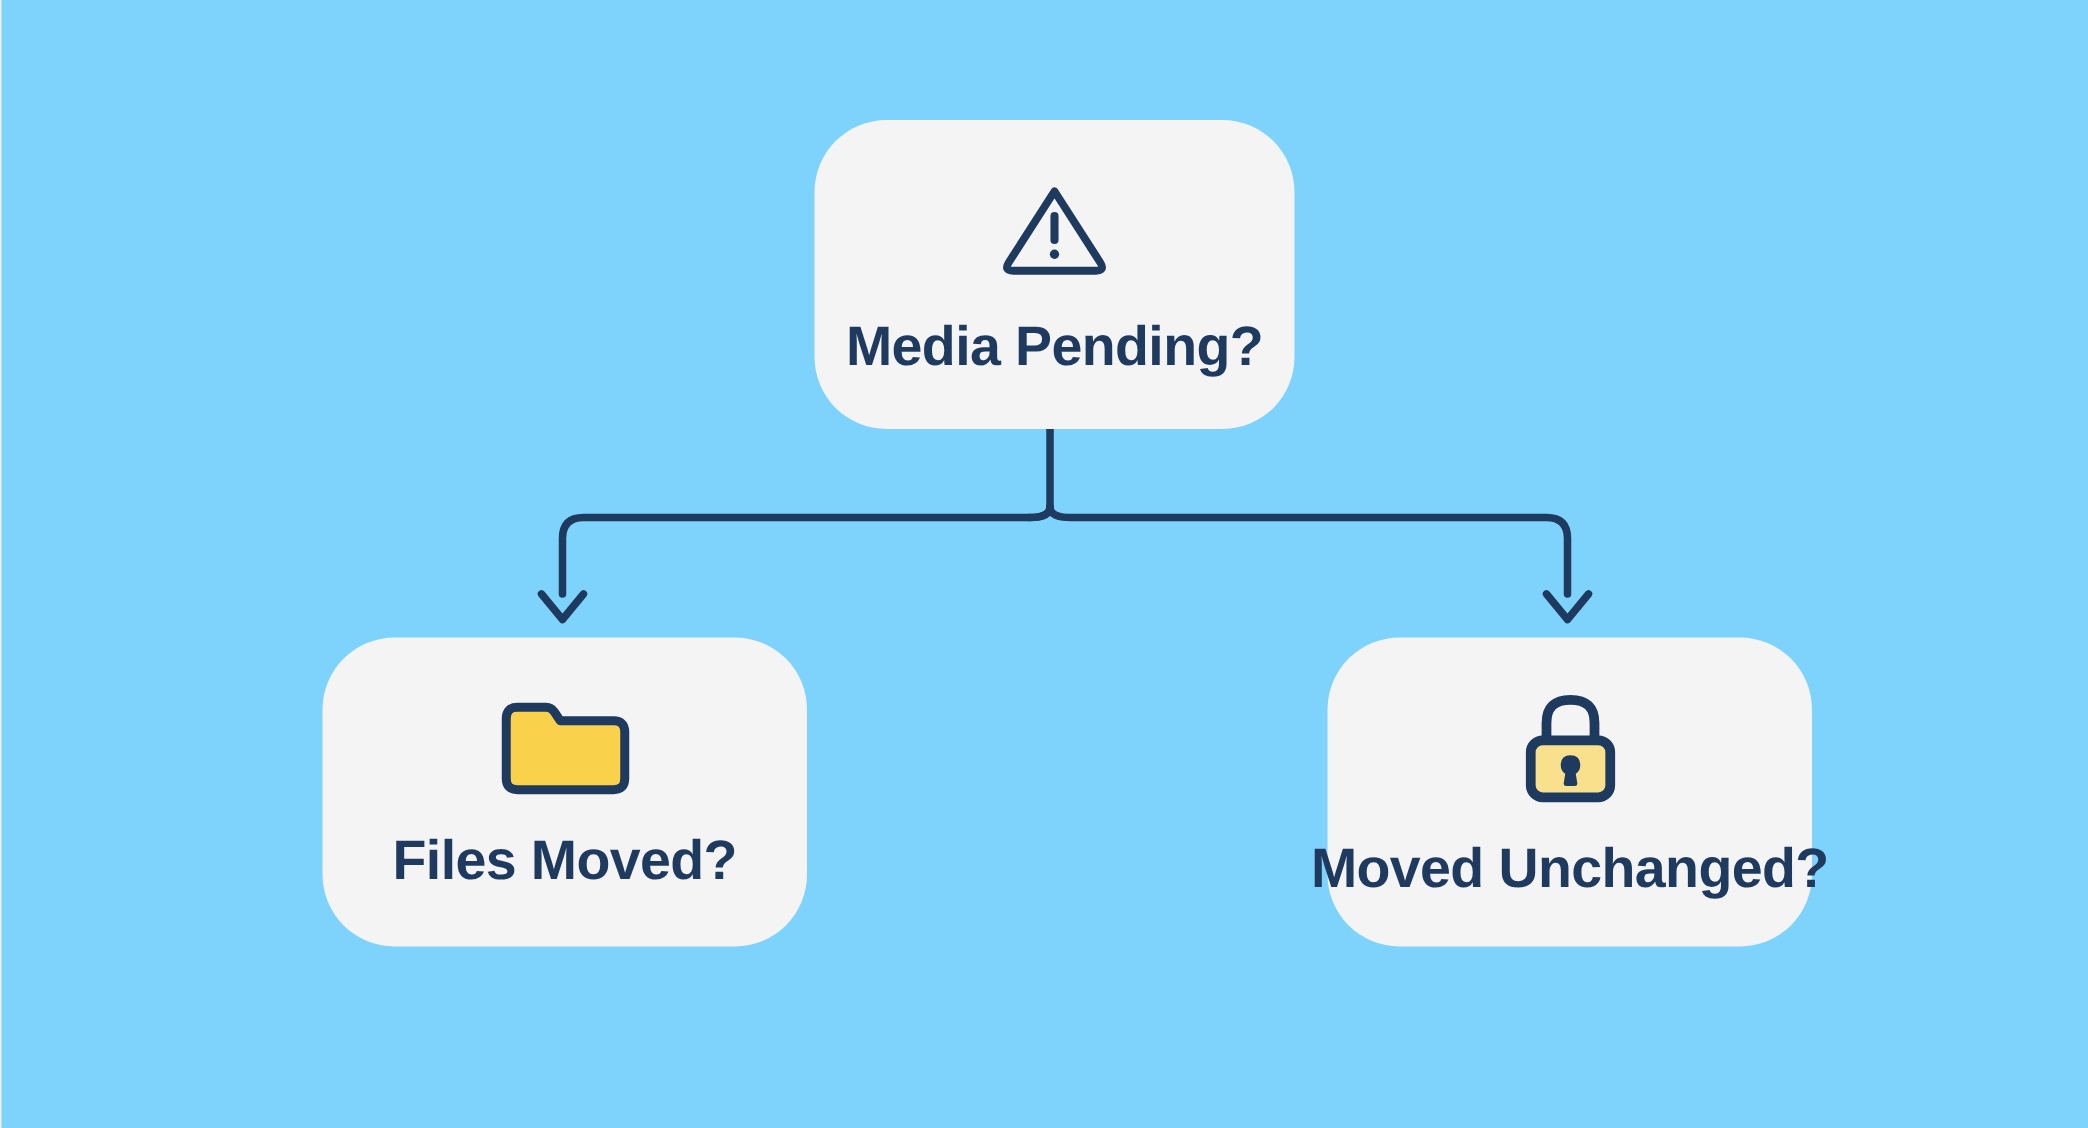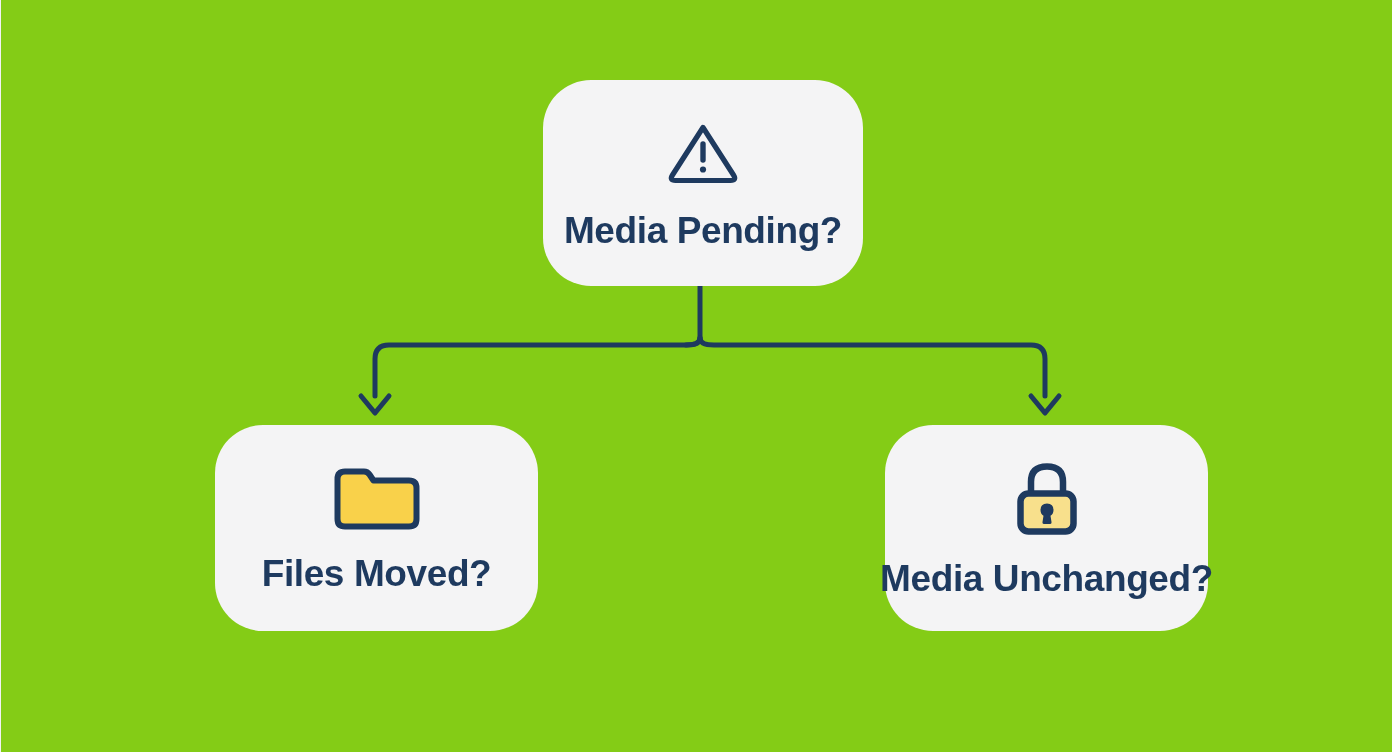--- a/index.html
+++ b/index.html
@@ -8,21 +8,21 @@
     padding: 0;
     background: #ffffff;
   }
   body {
     font-family: "Liberation Sans", "DejaVu Sans", sans-serif;
   }
   #stage {
     position: relative;
     width: 1392px;
     height: 752px;
-    background: #84cc16;
+    background: #7dd3fc;
     overflow: hidden;
   }
   
   #stage::before {
     content: "";
     position: absolute;
     left: 0; top: 0;
     width: 1px; height: 752px;
     background: #f2f2f3;
   }
@@ -121,16 +121,16 @@
   </div>
 
   <div class="node" id="node-unchanged">
     <span class="node-icon">
       <svg width="74" height="78" viewBox="0 0 74 78" fill="none">
         <path d="M21 34 L21 22 Q21 6.5 37 6.5 Q53 6.5 53 22 L53 34" stroke="#1e3a5f" stroke-width="6.5" stroke-linecap="round" stroke-linejoin="round"></path>
         <rect x="10.5" y="33.5" width="53" height="38" rx="8" fill="#f8e08c" stroke="#1e3a5f" stroke-width="6.5"></rect>
         <path d="M37 43.5 Q43.5 43.5 43.5 50 Q43.5 54 40.5 55.8 L41.5 62 Q41.8 64 39.8 64 L34.2 64 Q32.2 64 32.5 62 L33.5 55.8 Q30.5 54 30.5 50 Q30.5 43.5 37 43.5 Z" fill="#1e3a5f"></path>
       </svg>
     </span>
-    <span class="node-label">Media Unchanged?</span>
+    <span class="node-label">Moved Unchanged?</span>
   </div>
 
 </div>
 
 </body></html>

